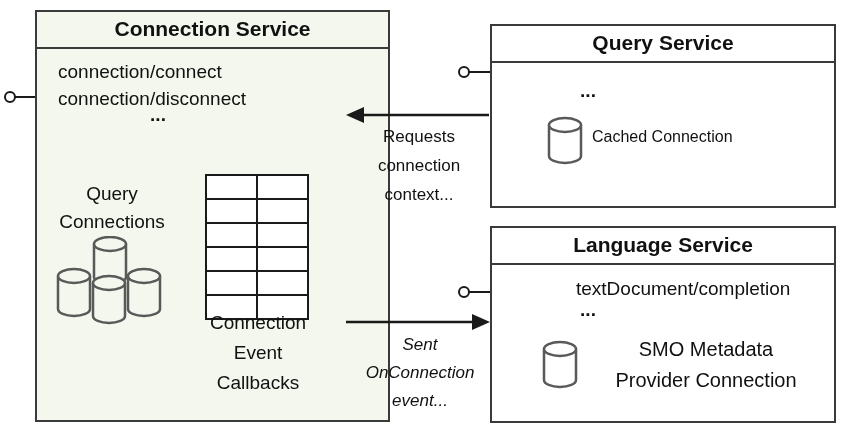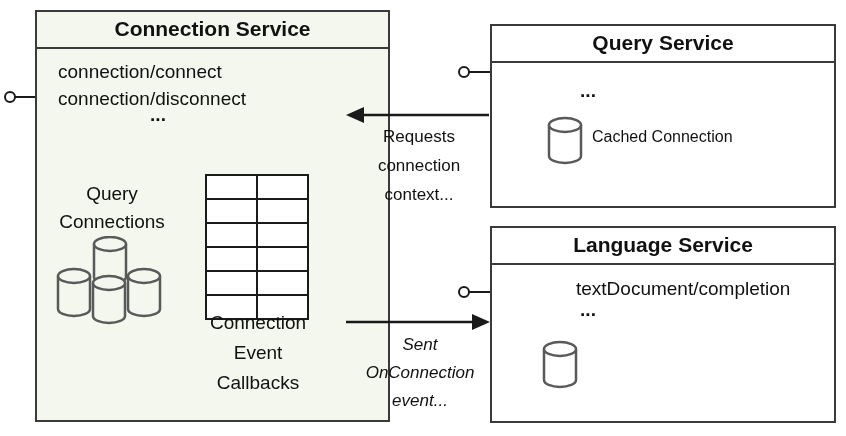--- a/index.html
+++ b/index.html
@@ -115,20 +115,22 @@
     <div class="box-header">Language Service</div>
   </div>
   <div class="txt" id="lang-endpoint">textDocument/completion</div>
   <div class="txt" id="lang-ellipsis">...</div>
   <div class="icon-abs" style="left:542px; top:340px;">
     <svg width="36" height="50" viewBox="0 0 36 50">
       <path d="M2 9 V40 a16 7 0 0 0 32 0 V9" fill="#ffffff" stroke="#595959" stroke-width="2.5"></path>
       <ellipse cx="18" cy="9" rx="16" ry="7" fill="#ffffff" stroke="#595959" stroke-width="2.5"></ellipse>
     </svg>
   </div>
+  <div class="txt" id="lang-cache-label">SMO Metadata
+Provider Connection</div>
 
   <div class="txt" id="label-requests">Requests
 connection
 context...</div>
   <div class="txt" id="label-sent">Sent
 OnConnection
 event...</div>
 
   <svg id="overlay" width="846" height="436" viewBox="0 0 846 436">
 

